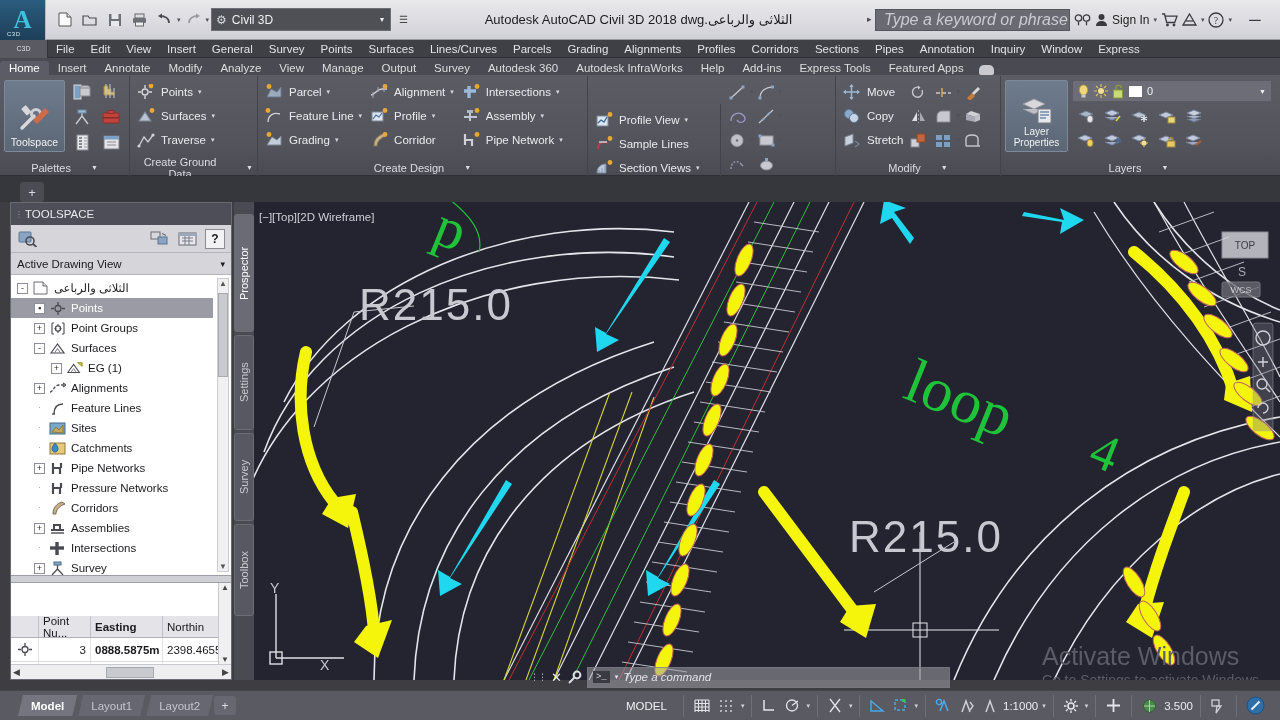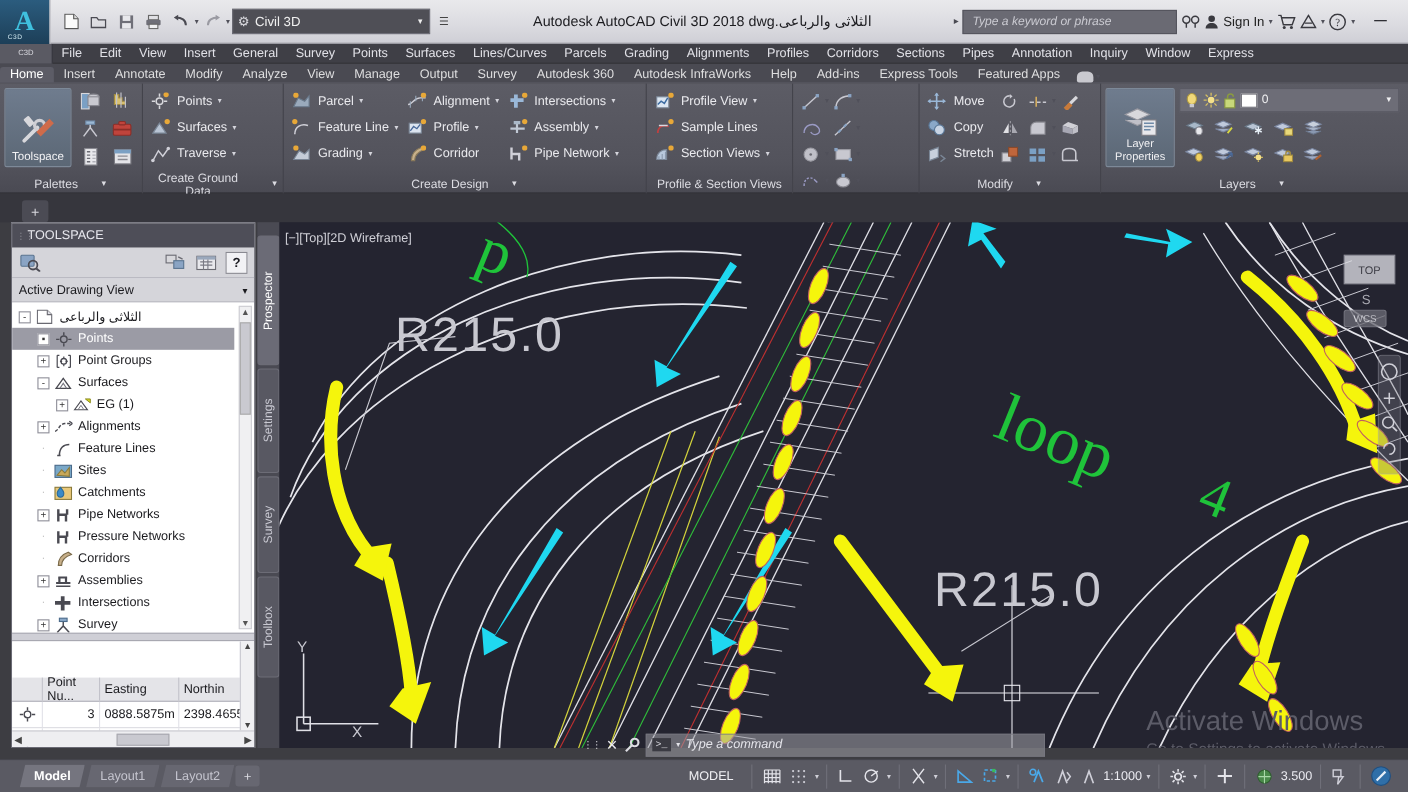--- a/index.html
+++ b/index.html
@@ -32,21 +32,21 @@
     height:23px; width:180px; background:#4f4f56; color:#f0f0f0;
     display:flex; align-items:center; padding:0 4px; border:1px solid #6e6e78;
     font-size:12px; margin-left:2px; position:relative;
   }
   .wsbox .gear { color:#d8d8dd; font-size:12px; margin-right:5px; }
   .wsbox .caret { position:absolute; right:6px; font-size:8px; }
   .apptitle { flex:1; text-align:center; font-size:13px; color:#1c1c20; white-space:nowrap;}
   .apptitle .dwg { margin-right:14px; direction:rtl; unicode-bidi:plaintext;text-align:center;}
   .searchbox {
     width:195px; height:22px; background:#6a6a73; border:1px solid #55555e;
-    display:flex; align-items:center; color:#cbcbd2; font-style:italic; font-size:11px;
+    display:flex; align-items:center; color:#cbcbd2; font-style:italic; font-size:16px;
     padding-left:8px; position:relative;
   }
   .searchbox::before{
     content:"\25B8"; position:absolute; left:-9px; top:4px; color:#4a4a52; font-size:9px;
     font-style:normal;
   }
   .tb-right { display:flex; align-items:center; gap:4px; padding-right:6px; }
   .tb-icon { color:#3a3a40; font-size:14px; cursor:pointer; display:flex; align-items:center;}
   .tb-caret { font-size:7px; color:#50505a; }
   .signin { font-size:12px; color:#222; display:flex; align-items:center; gap:4px; cursor:pointer;}
@@ -169,21 +169,21 @@
   .ts-scroll .ar { font-size:8px; color:#555;}
   .ts-scroll .thumb{ position:absolute; top:14px; width:10px; height:84px; background:#c9c9d0; border:1px solid #aaa;}
   .ts-split { height:8px; background:#cfcfd6; border-top:1px solid #9e9ea8; border-bottom:1px solid #9e9ea8;}
   .ts-table { height:96px; background:#fff; display:flex; flex-direction:column; position:relative; overflow:hidden;}
   .tt-head { height:22px; display:flex; background:#e4e4e8; border-bottom:1px solid #b0b0b8; font-size:11.5px;margin-top:33px;}
   .tt-head div { display:flex; align-items:center; border-right:1px solid #c2c2ca; padding:0 4px;}
   .tt-row { height:24px; display:flex; font-size:11.5px; border-bottom:1px solid #dcdce2;}
   .tt-row div { display:flex; align-items:center; border-right:1px solid #e2e2e8; padding:0 4px;}
   .c-icon{ width:28px; justify-content:center;}
   .c-num { width:52px; justify-content:flex-end;}
-  .c-e   { width:72px; justify-content:flex-start;}
+  .c-e   { width:72px; justify-content:flex-start;font-weight:bold;}
   .c-n   { width:66px; justify-content:flex-start;}
   .tt-hscroll { position:absolute; bottom:0; left:0; right:0; height:15px; background:#eeeef1;
     border-top:1px solid #c8c8d0; display:flex; align-items:center; justify-content:space-between; padding:0 2px;}
   .tt-hscroll .a{ font-size:9px; color:#444; cursor:pointer;}
   .tt-hthumb{ width:48px; height:11px; background:#c9c9d0; border:1px solid #a8a8b0; margin-left:18px;}
   .tt-vscroll{ position:absolute; right:0; top:0; width:13px; height:81px; background:#f0f0f2; border-left:1px solid #c8c8d0;
     display:flex; flex-direction:column; justify-content:space-between; align-items:center; font-size:8px; color:#444;}
 
   
   .sidetabs { position:absolute; top:202px; left:234px; width:20px; height:478px;
@@ -601,21 +601,21 @@
               <span class="mdd">▾</span>
             </div>
           </div>
       </div>
       <div class="panel-title">
         <span>Create Design</span>
         <span class="dd">▼</span>
       </div>
     </div>
 
-    <div class="panel" style="width:133px;">
+    <div class="panel" style="width:133px;margin-top:28px;">
       <div class="panel-body">
           <div class="mcol" id="psvItems">
             <div class="mrow">
               <span style="display: flex; align-items: center; width: 19px;">
                 <svg width="18" height="16" viewBox="0 0 18 16">
                   <rect x="2" y="4" width="11" height="10" fill="#dbe6f2" stroke="#7a8696"></rect>
                   <path d="M3 11l3-3 3 2 3-5" fill="none" stroke="#3a6aa0" stroke-width="1.3"></path>
                   <circle cx="15" cy="2.5" r="2.4" fill="#e8a838"></circle>
                 </svg>
               </span>

